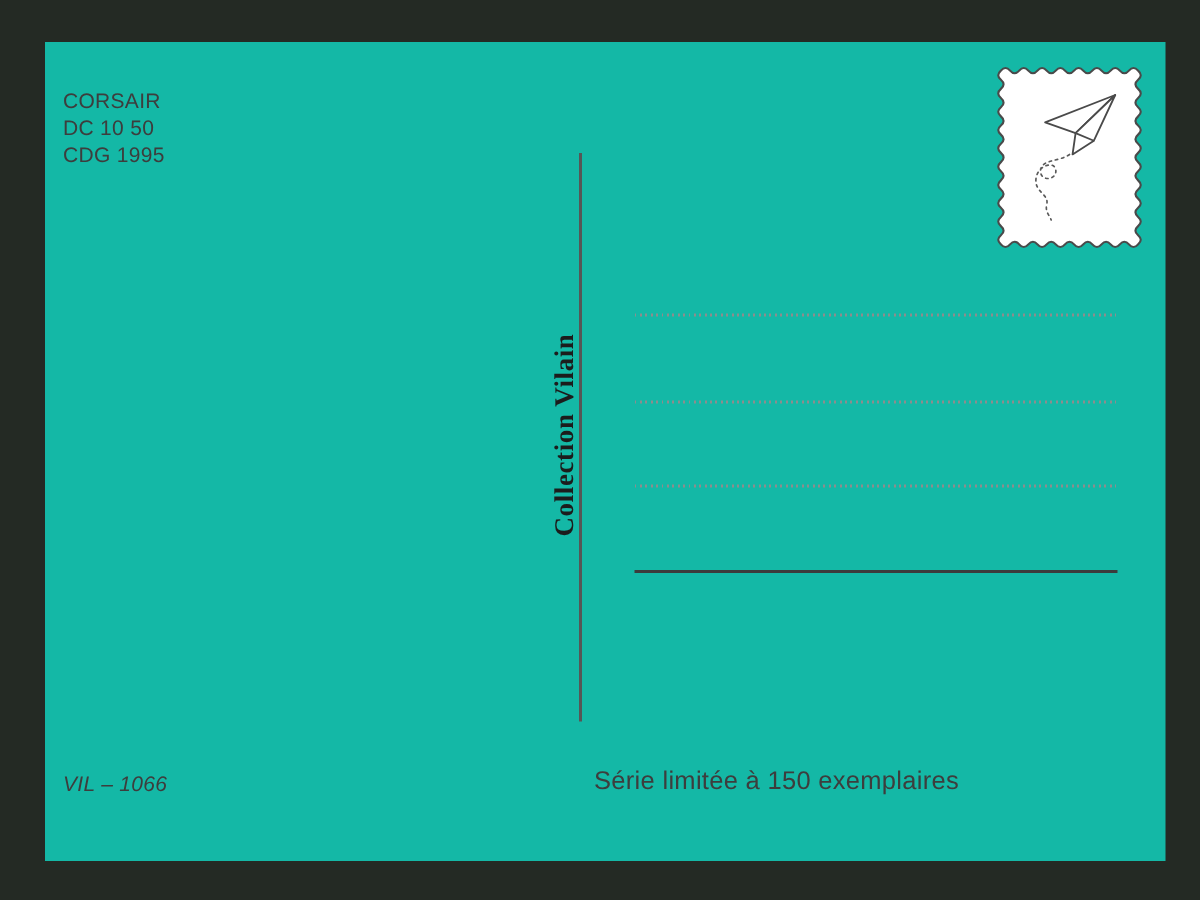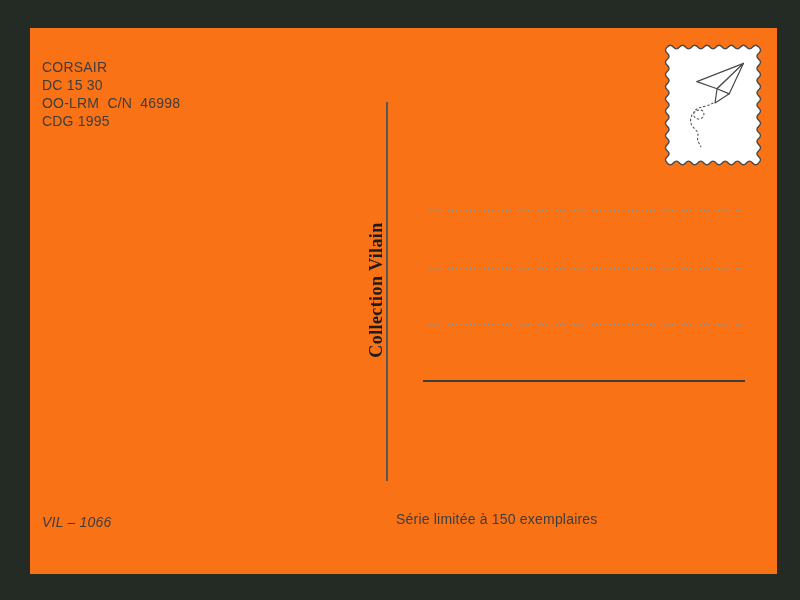--- a/index.html
+++ b/index.html
@@ -13,21 +13,21 @@
     background: #242a24;
     font-family: "Liberation Sans", sans-serif;
     overflow: hidden;
   }
   .card {
     position: absolute;
     left: 30px;
     top: 28px;
     width: 747px;
     height: 546px;
-    background: #f97316;
+    background: #14b8a6;
   }
   .info-block {
     position: absolute;
     left: 12px;
     top: 30px;
     color: #3d3d3d;
     font-size: 14px;
     line-height: 18px;
     letter-spacing: 0.2px;
   }
@@ -88,33 +88,32 @@
     color: #3d3d3d;
     font-size: 14px;
     letter-spacing: 0.2px;
     font-style: italic;
   }
   .footer-right {
     position: absolute;
     left: 366px;
     top: 483px;
     color: #3d3d3d;
-    font-size: 14px;
+    font-size: 17px;
     letter-spacing: 0.2px;
   }
 </style>
 </head>
 <body>
 
 <div class="card">
 
   <div class="info-block">
     <div class="info-line">CORSAIR</div>
-    <div class="info-line">DC 15 30</div>
-    <div class="info-line">OO-LRM  C/N  46998</div>
+    <div class="info-line">DC 10 50</div>
     <div class="info-line">CDG 1995</div>
   </div>
 
   <div class="stamp-box">
     <svg viewBox="0 0 100 124" xmlns="http://www.w3.org/2000/svg">
       <path d="M5,5 Q8,1.5 11,5 T17,5 T23,5 T29,5 T35,5 T41,5 T47,5 T53,5 T59,5 T65,5 T71,5 T77,5 T83,5 T89,5 T95,5
            Q98.5,8 95,11 T95,17 T95,23 T95,29 T95,35 T95,41 T95,47 T95,53 T95,59 T95,65 T95,71 T95,77 T95,83 T95,89 T95,95 T95,101 T95,107 T95,113 T95,119
            Q92,122.5 89,119 T83,119 T77,119 T71,119 T65,119 T59,119 T53,119 T47,119 T41,119 T35,119 T29,119 T23,119 T17,119 T11,119 T5,119
            Q1.5,116 5,113 T5,107 T5,101 T5,95 T5,89 T5,83 T5,77 T5,71 T5,65 T5,59 T5,53 T5,47 T5,41 T5,35 T5,29 T5,23 T5,17 T5,11 T5,5 Z" fill="#ffffff" stroke="#4a4a4a" stroke-width="1.4" stroke-linejoin="round"></path>
       <g fill="#ffffff" stroke="#4a4a4a" stroke-width="1.2" stroke-linejoin="round">

